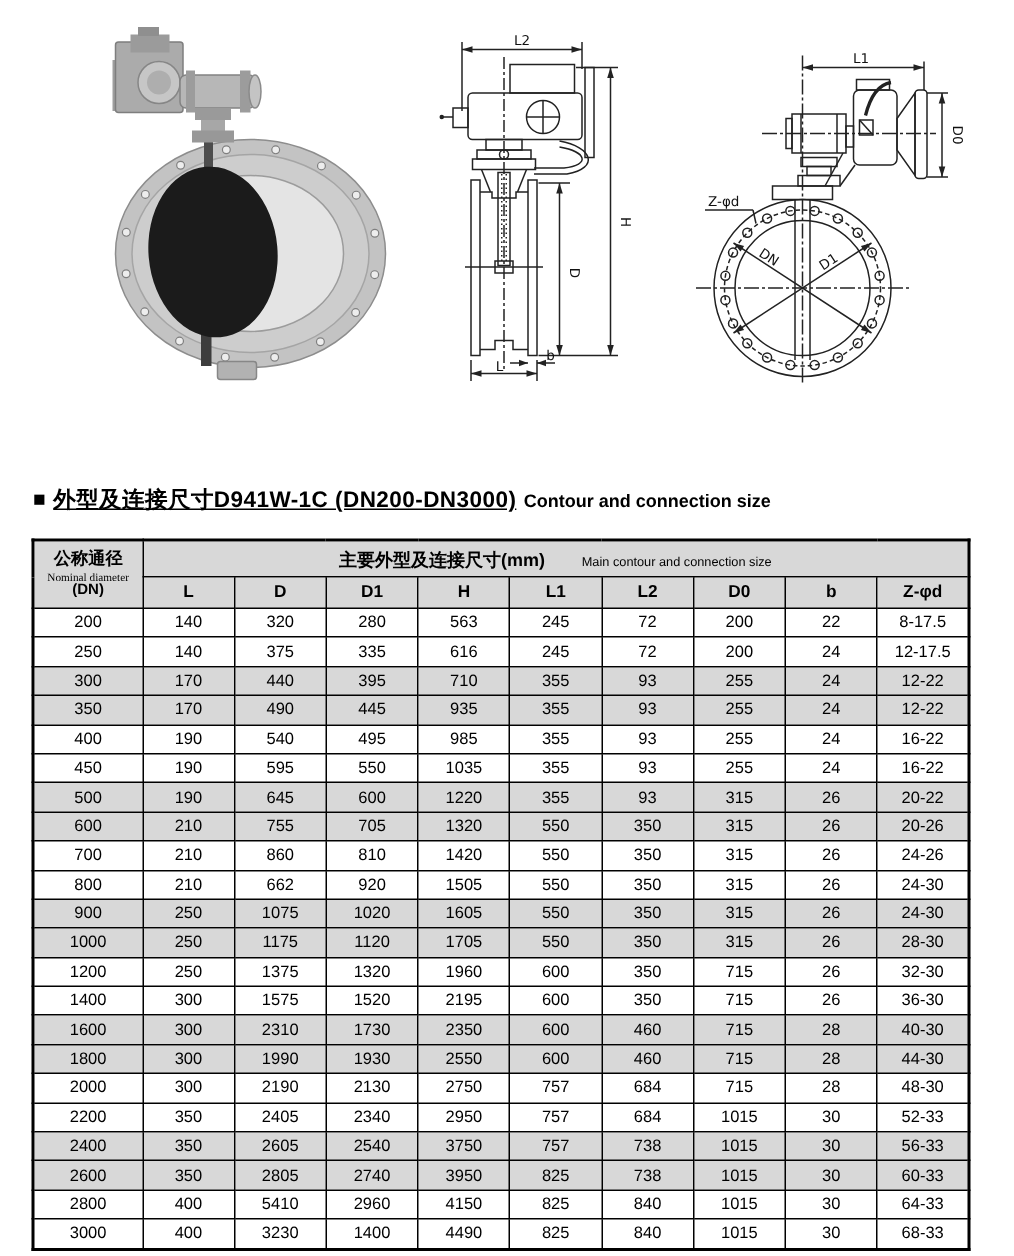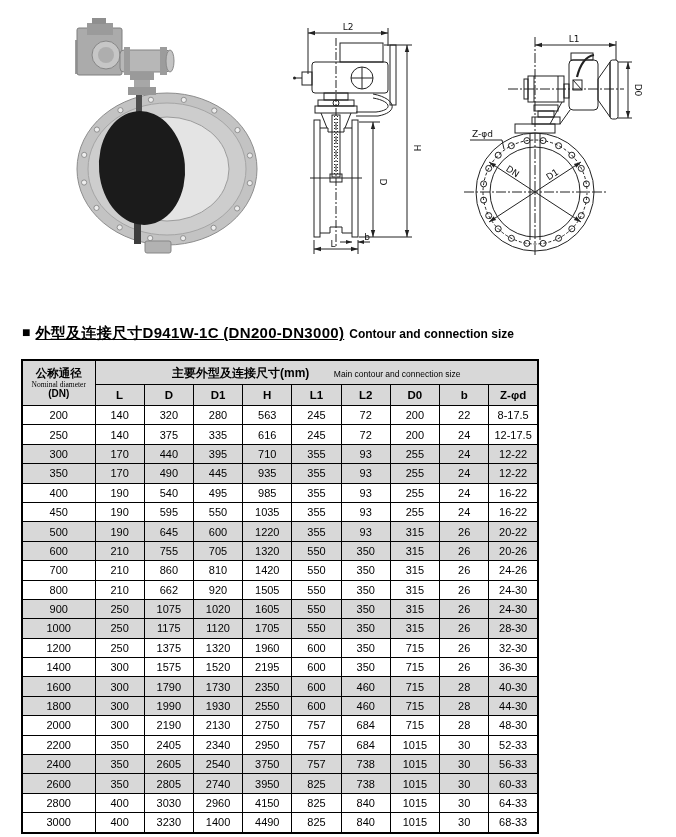--- a/index.html
+++ b/index.html
@@ -14,21 +14,21 @@
 
   .title-row{
     position:absolute;left:22px;top:324px;white-space:nowrap;
     font-weight:700;
   }
   .title-bullet{font-size:14px;vertical-align:1px;}
   .title-cn{font-size:15px;margin-left:5px;letter-spacing:0.3px;text-decoration:underline;}
   .title-en{font-size:12px;margin-left:5px;}
 
   table.dim{
-    position:absolute;left:21px;top:359px;width:518px;
+    position:absolute;left:21px;top:359px;width:626px;
     border-collapse:collapse;table-layout:fixed;
     border:2px solid #000;text-align:center;
   }
   table.dim th, table.dim td{border:1px solid #000;padding:0;overflow:hidden;}
   thead th{background:var(--shade);}
   th.group-th{height:23px;}
   .gh-cn{font-size:12px;font-weight:700;}
   .gh-en{font-size:8.5px;font-weight:400;margin-left:20px;}
   th.col1-th{line-height:1;}
   .c1-cn{font-size:11.5px;font-weight:700;margin-top:1px;}
@@ -454,21 +454,21 @@
         <td>2195</td>
         <td>600</td>
         <td>350</td>
         <td>715</td>
         <td>26</td>
         <td>36-30</td>
       </tr>
       <tr class="shade">
         <td>1600</td>
         <td>300</td>
-        <td>1790</td>
+        <td>2310</td>
         <td>1730</td>
         <td>2350</td>
         <td>600</td>
         <td>460</td>
         <td>715</td>
         <td>28</td>
         <td>40-30</td>
       </tr>
       <tr class="shade">
         <td>1800</td>
@@ -526,21 +526,21 @@
         <td>3950</td>
         <td>825</td>
         <td>738</td>
         <td>1015</td>
         <td>30</td>
         <td>60-33</td>
       </tr>
       <tr>
         <td>2800</td>
         <td>400</td>
-        <td>3030</td>
+        <td>5410</td>
         <td>2960</td>
         <td>4150</td>
         <td>825</td>
         <td>840</td>
         <td>1015</td>
         <td>30</td>
         <td>64-33</td>
       </tr>
       <tr>
         <td>3000</td>

